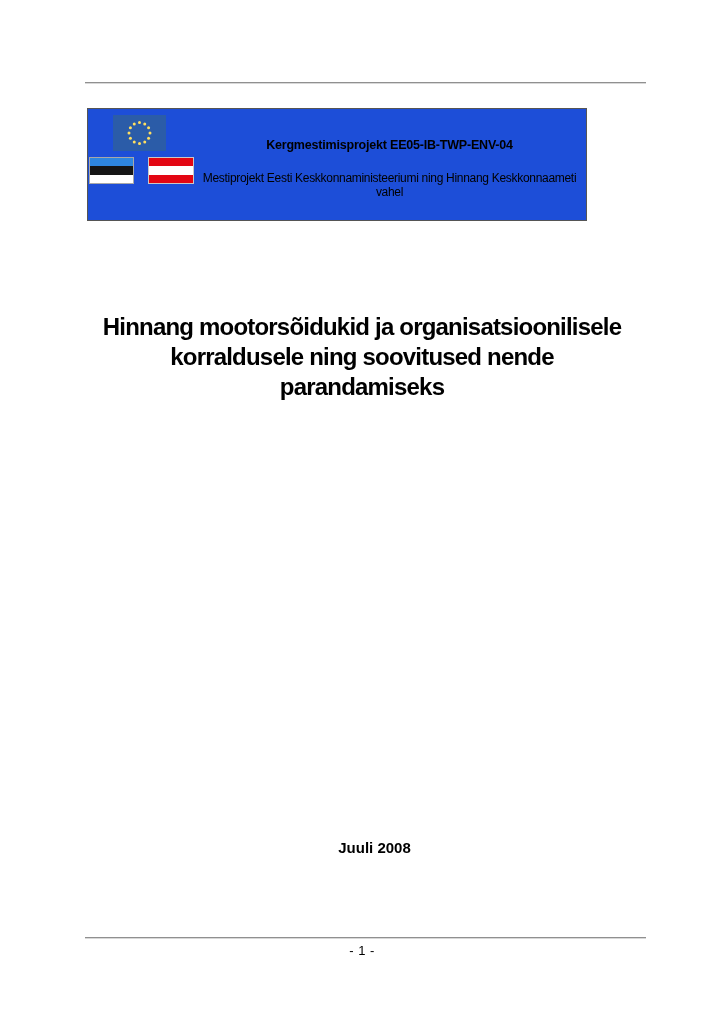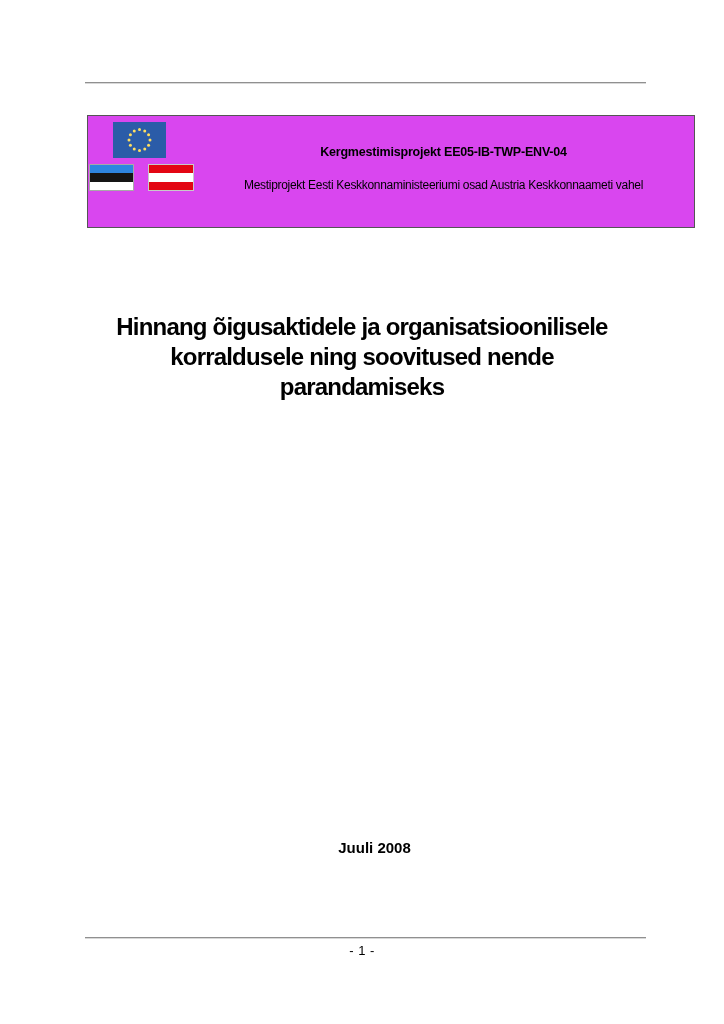--- a/index.html
+++ b/index.html
@@ -19,24 +19,24 @@
     position: absolute;
     left: 85px; width: 561px; height: 2px;
     background: #909090;
     border-bottom: 1px solid #d8d8d8;
   }
   .rule-top { top: 82px; }
   .rule-bottom { top: 937px; }
 
   .header-box {
     position: absolute;
-    left: 87px; top: 115px;
-    width: 608px; height: 113px;
+    left: 87px; top: 108px;
+    width: 500px; height: 113px;
     border: 1px solid #555;
-    background: #d946ef;
+    background: #1d4ed8;
   }
   .flag { position: absolute; display: block; }
   .flag-eu { left: 25px; top: 6px; width: 53px; height: 36px; }
   .flag-ee { left: 1px; top: 48px; width: 45px; height: 27px; border: 1px solid #a8a8a8; }
   .flag-at { left: 60px; top: 48px; width: 46px; height: 27px; border: 1px solid #c8c8c8; }
   .stripe { width: 100%; height: 33.34%; }
   .ee-blue  { background: #2E86E0; }
   .ee-black { background: #151515; }
   .ee-white { background: #FFFFFF; }
   .at-red   { background: #E30613; }
@@ -118,26 +118,26 @@
     </div>
 
     <div class="flag flag-at">
       <div class="stripe at-red"></div>
       <div class="stripe at-white"></div>
       <div class="stripe at-red"></div>
     </div>
 
     <div class="header-text">
       <div class="hdr-code">Kergmestimisprojekt EE05-IB-TWP-ENV-04</div>
-      <div class="hdr-twin">Mestiprojekt Eesti Keskkonnaministeeriumi osad Austria Keskkonnaameti vahel</div>
+      <div class="hdr-twin">Mestiprojekt Eesti Keskkonnaministeeriumi ning Hinnang Keskkonnaameti vahel</div>
     </div>
 
   </div>
 
-  <h1 class="doc-title">Hinnang õigusaktidele ja organisatsioonilisele
+  <h1 class="doc-title">Hinnang mootorsõidukid ja organisatsioonilisele
 korraldusele ning soovitused nende
 parandamiseks</h1>
 
   <div class="doc-date">Juuli 2008</div>
 
   <div class="rule rule-bottom"></div>
 
   <div class="page-number">- 1 -</div>
 
 </div>

